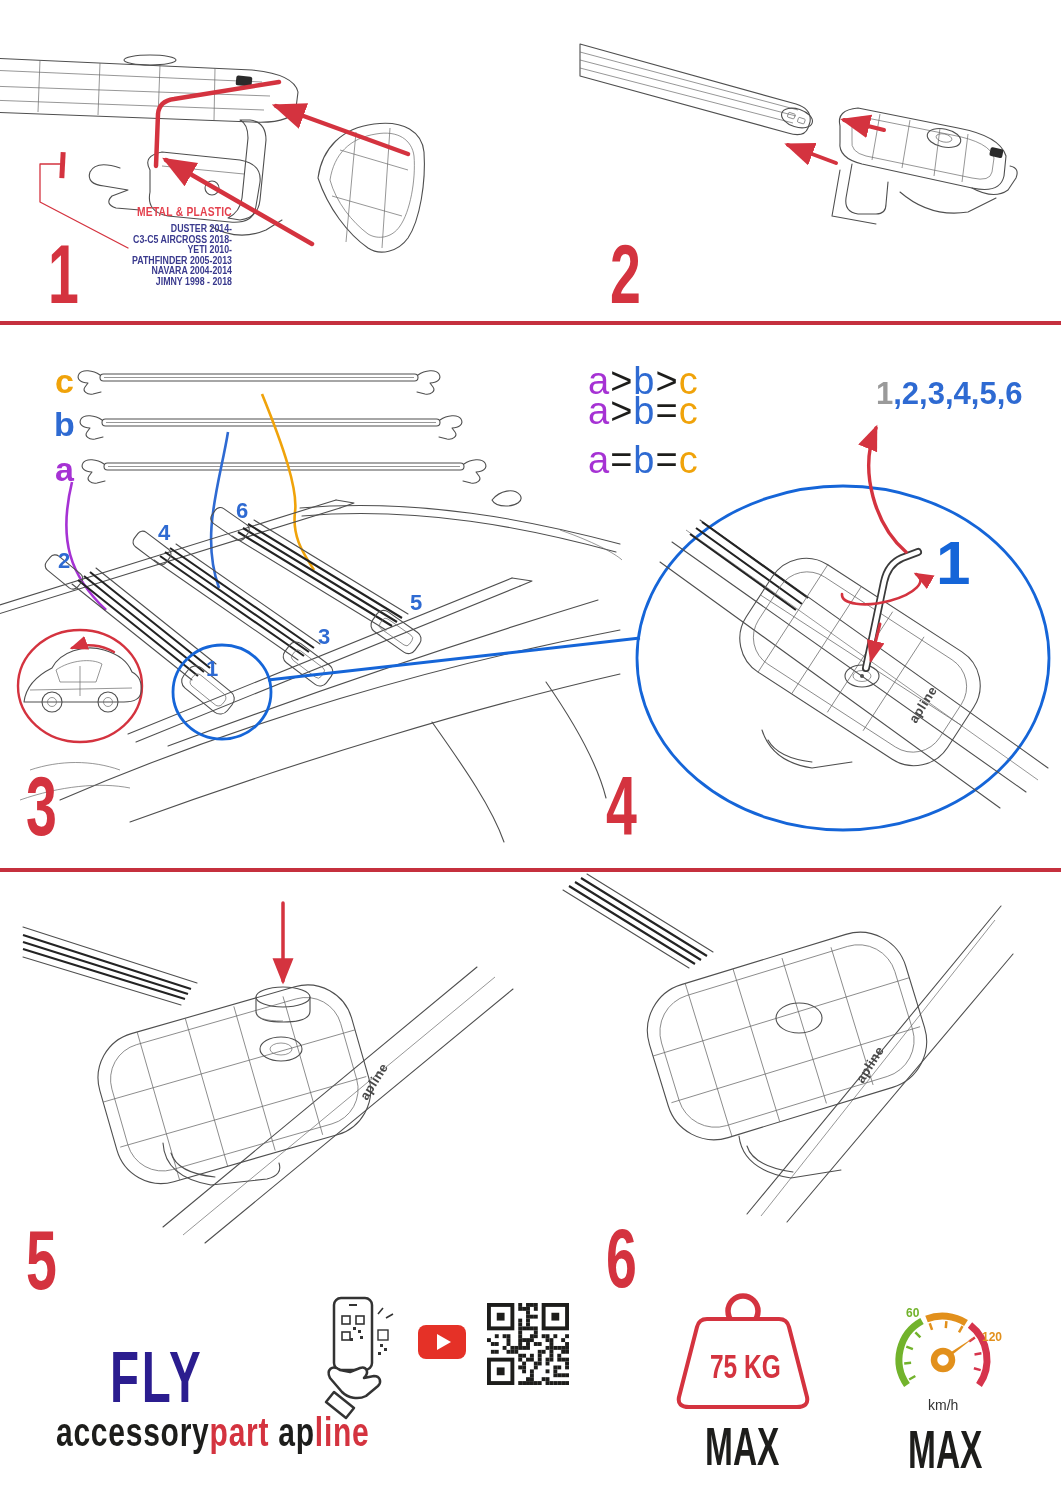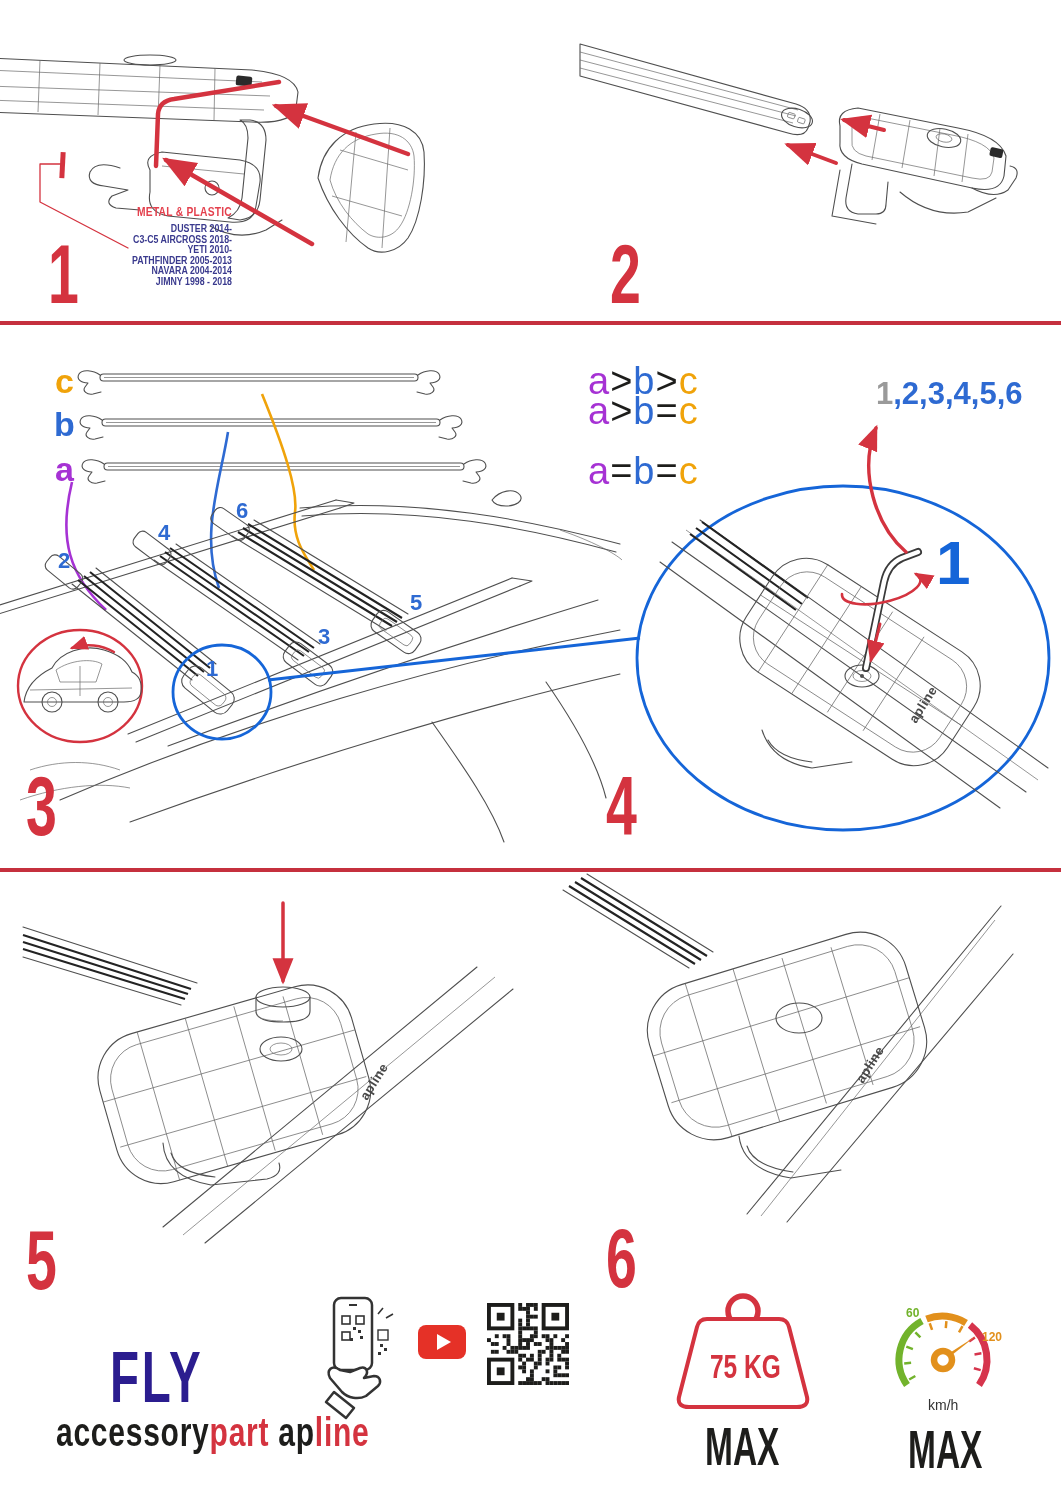--- a/index.html
+++ b/index.html
@@ -230,21 +230,21 @@
       <line class="redln" stroke-width="3" x1="880" y1="294" x2="871" y2="330" marker-end="url(#ar3)"></line>
       <text class="brandtxt" transform="translate(916,394) rotate(-58)">apline</text>
       <text x="936" y="254" font-size="62" font-weight="700" fill="#1565d8">1</text>
       <path class="redln" stroke-width="3.4" d="M906,222 C876,196 858,142 876,98" marker-end="url(#ar3)"></path>
       <text x="876" y="74" font-size="31" font-weight="700"><tspan fill="#9a9a9a">1</tspan><tspan fill="#2e6ad2">,2,3,4,5,6</tspan></text>
     </g>
   </svg>
 
   <div class="cmp" style="top:360px"><span style="color: rgb(166, 50, 212);">a</span><span style="color: rgb(29, 29, 27);">&gt;</span><span style="color: rgb(46, 106, 210);">b</span><span style="color: rgb(29, 29, 27);">&gt;</span><span style="color: rgb(240, 163, 10);">c</span></div>
   <div class="cmp" style="top:390px"><span style="color: rgb(166, 50, 212);">a</span><span style="color: rgb(29, 29, 27);">&gt;</span><span style="color: rgb(46, 106, 210);">b</span><span style="color: rgb(29, 29, 27);">=</span><span style="color: rgb(240, 163, 10);">c</span></div>
-  <div class="cmp" style="top:450px"><span style="color: rgb(166, 50, 212);">a</span><span style="color: rgb(29, 29, 27);">=</span><span style="color: rgb(46, 106, 210);">b</span><span style="color: rgb(29, 29, 27);">=</span><span style="color: rgb(240, 163, 10);">c</span></div>
+  <div class="cmp" style="top:439px"><span style="color: rgb(166, 50, 212);">a</span><span style="color: rgb(29, 29, 27);">=</span><span style="color: rgb(46, 106, 210);">b</span><span style="color: rgb(29, 29, 27);">=</span><span style="color: rgb(240, 163, 10);">c</span></div>
 
   <div class="divider" style="top:868px"></div>
 
   <svg class="abs" style="left:15px;top:875px" width="500" height="355" viewBox="0 0 500 355">
     <defs>
       <marker id="ar5" markerWidth="9" markerHeight="9" refX="6.5" refY="3" orient="auto">
         <path d="M0,0 L7.5,3 L0,6 Z" fill="#d4333f"></path>
       </marker>
     </defs>
     <path class="dk" d="M8,60 L176,114 M8,67 L173,119 M8,74 L170,124"></path>

